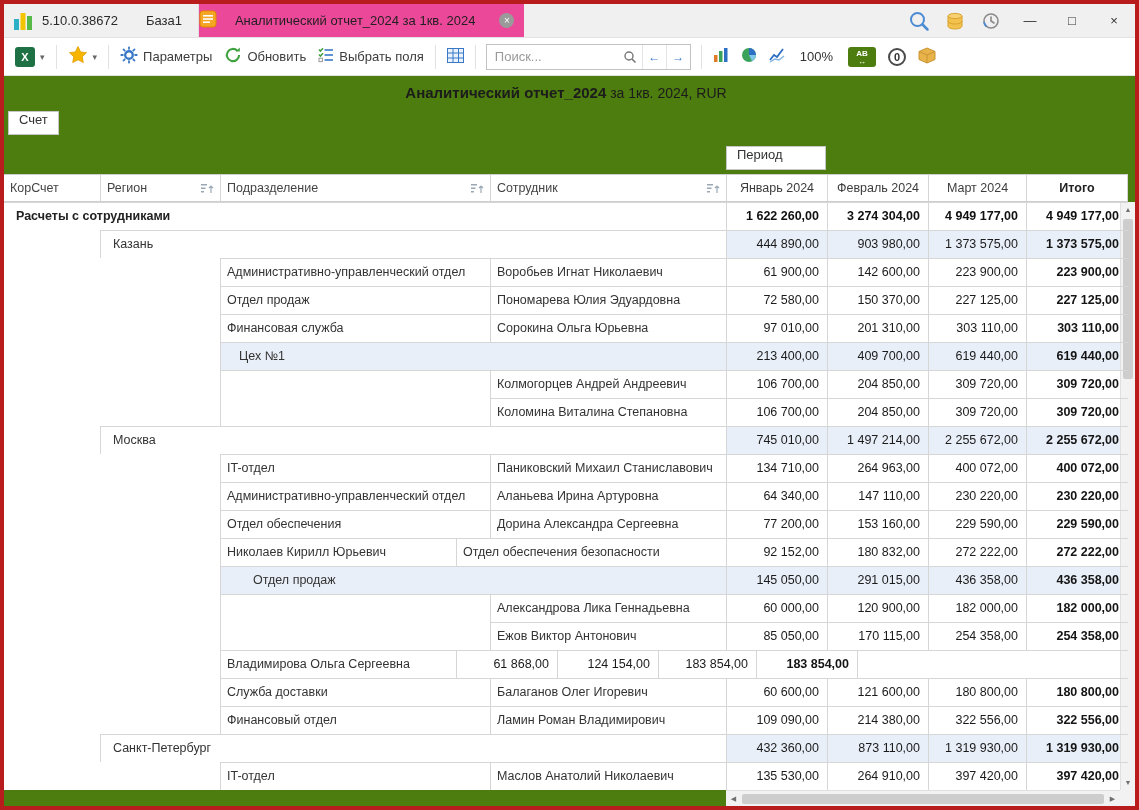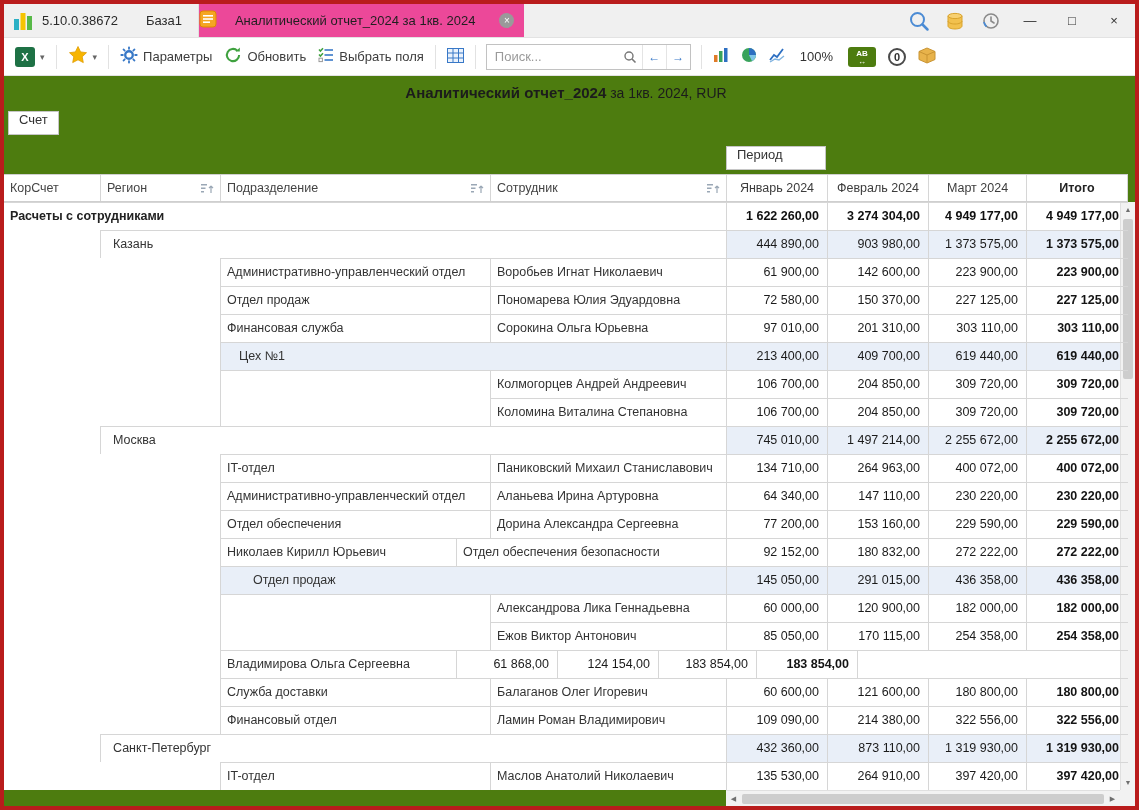--- a/index.html
+++ b/index.html
@@ -51,21 +51,21 @@
   .h6{width:98px;justify-content:center;color:#3c3c3c}
   .h7{width:102px;justify-content:center;font-weight:bold;color:#222;border-right:1px solid #d6d6d6}
   .sort-ic{margin-left:auto;display:flex;align-items:center}
 
   .rows{position:absolute;top:126px;left:0;width:1124px;bottom:16px;overflow:hidden}
   .trow{position:relative;height:28px;display:flex;background:#fff}
   .topline{position:absolute;top:0;right:0;height:1px;background:#d6d6d6;z-index:2}
   .cell{height:28px;display:flex;align-items:center;font-size:12.5px;color:#333;overflow:hidden;white-space:nowrap}
   .v{border-left:1px solid #d6d6d6}
   .sp96{width:96px}.sp216{width:216px}
-  .total-lab{width:722px;padding-left:6px;font-weight:bold;color:#222}
+  .total-lab{width:722px;padding-left:12px;font-weight:bold;color:#222}
   .region-lab{width:626px;padding-left:12px}
   .div-lab{width:506px;padding-left:18px}
   .div-lab.deep{padding-left:32px}
   .div-cell{width:270px;padding-left:6px}
   .emp-cell{width:236px;padding-left:6px}
   .num{justify-content:flex-end;padding-right:8px;color:#1b1b1b}
   .n0{width:101px}.n1{width:101px}.n2{width:98px}
   .n3{width:102px;border-right:1px solid #d6d6d6;font-weight:600;color:#141414}
   .num.bold{font-weight:bold;color:#101010}
   .tint{background:#e9eff8}

